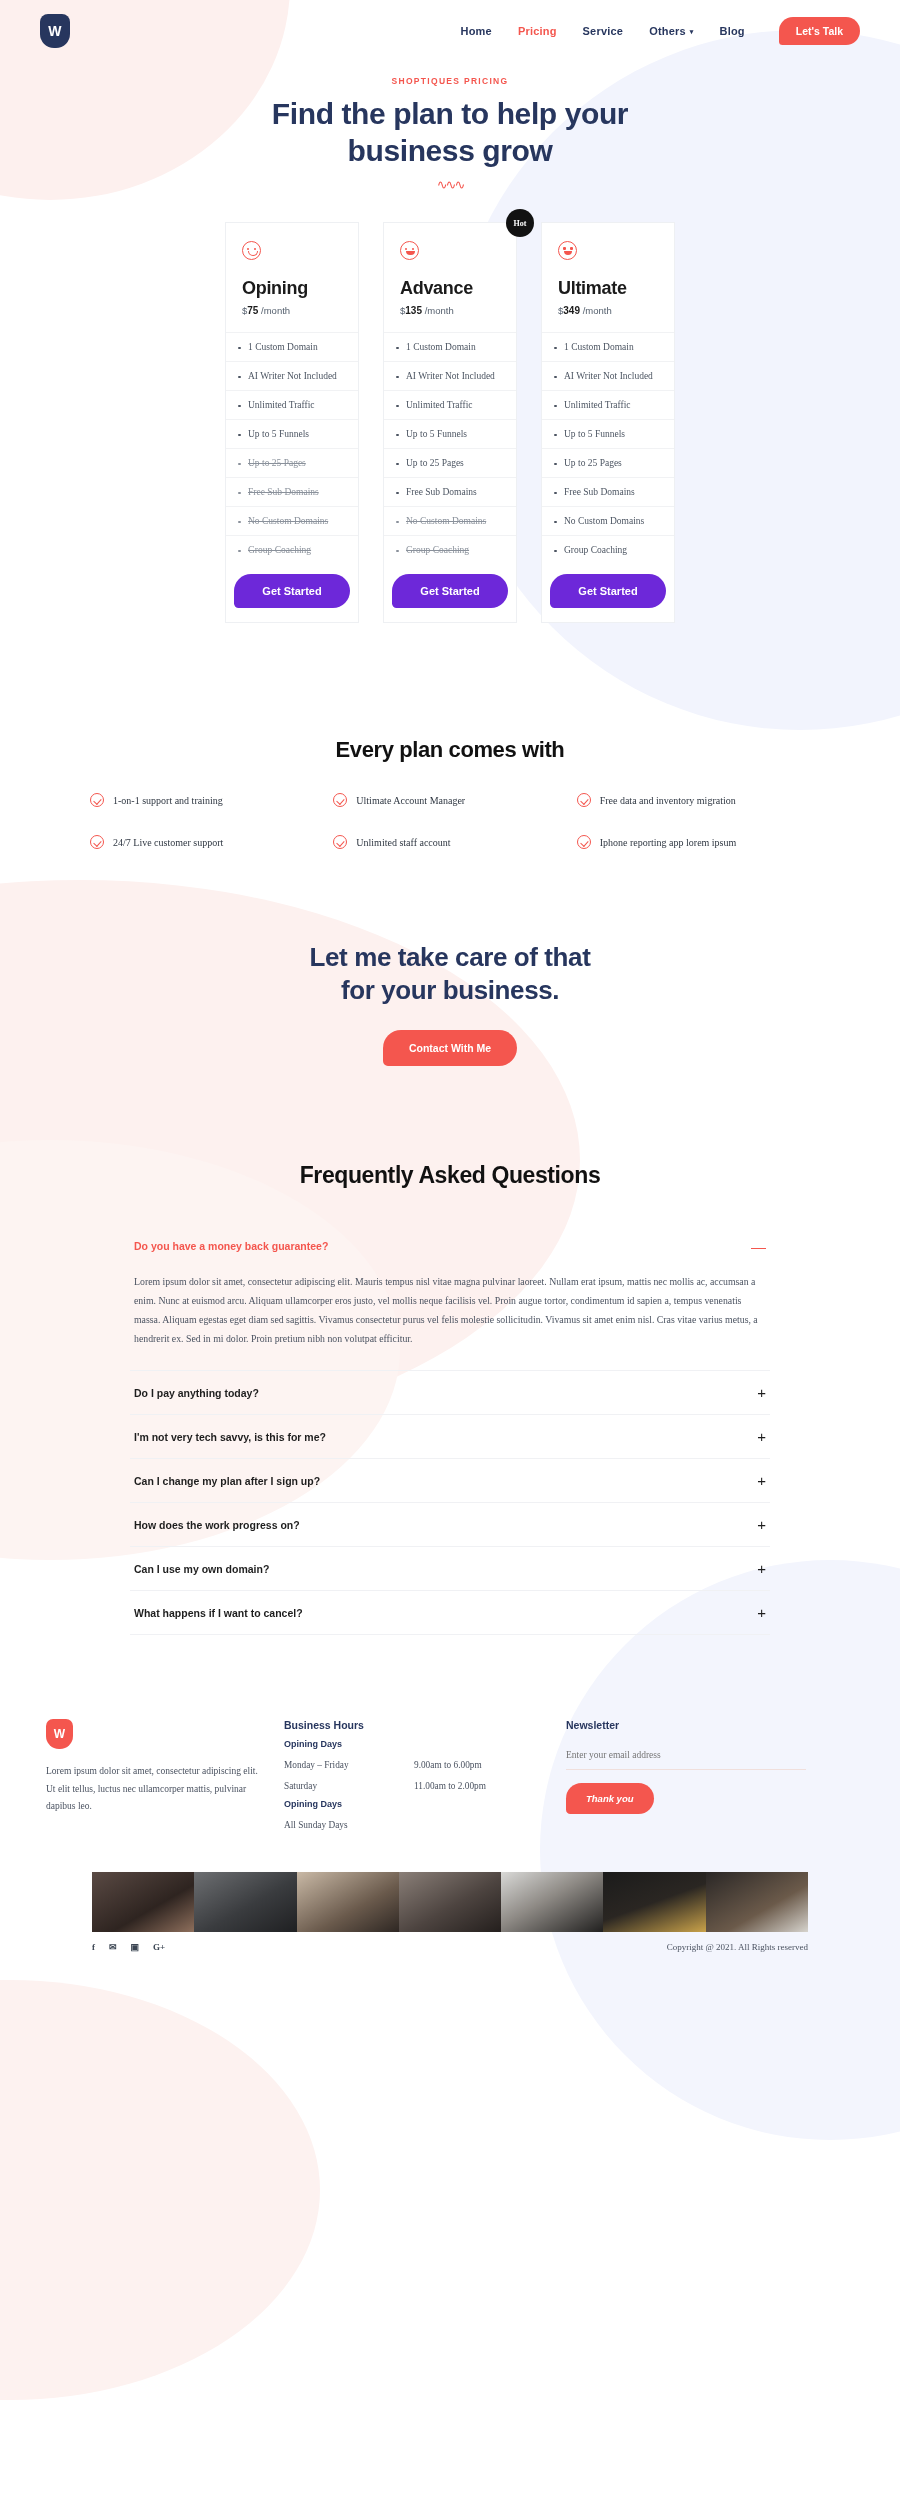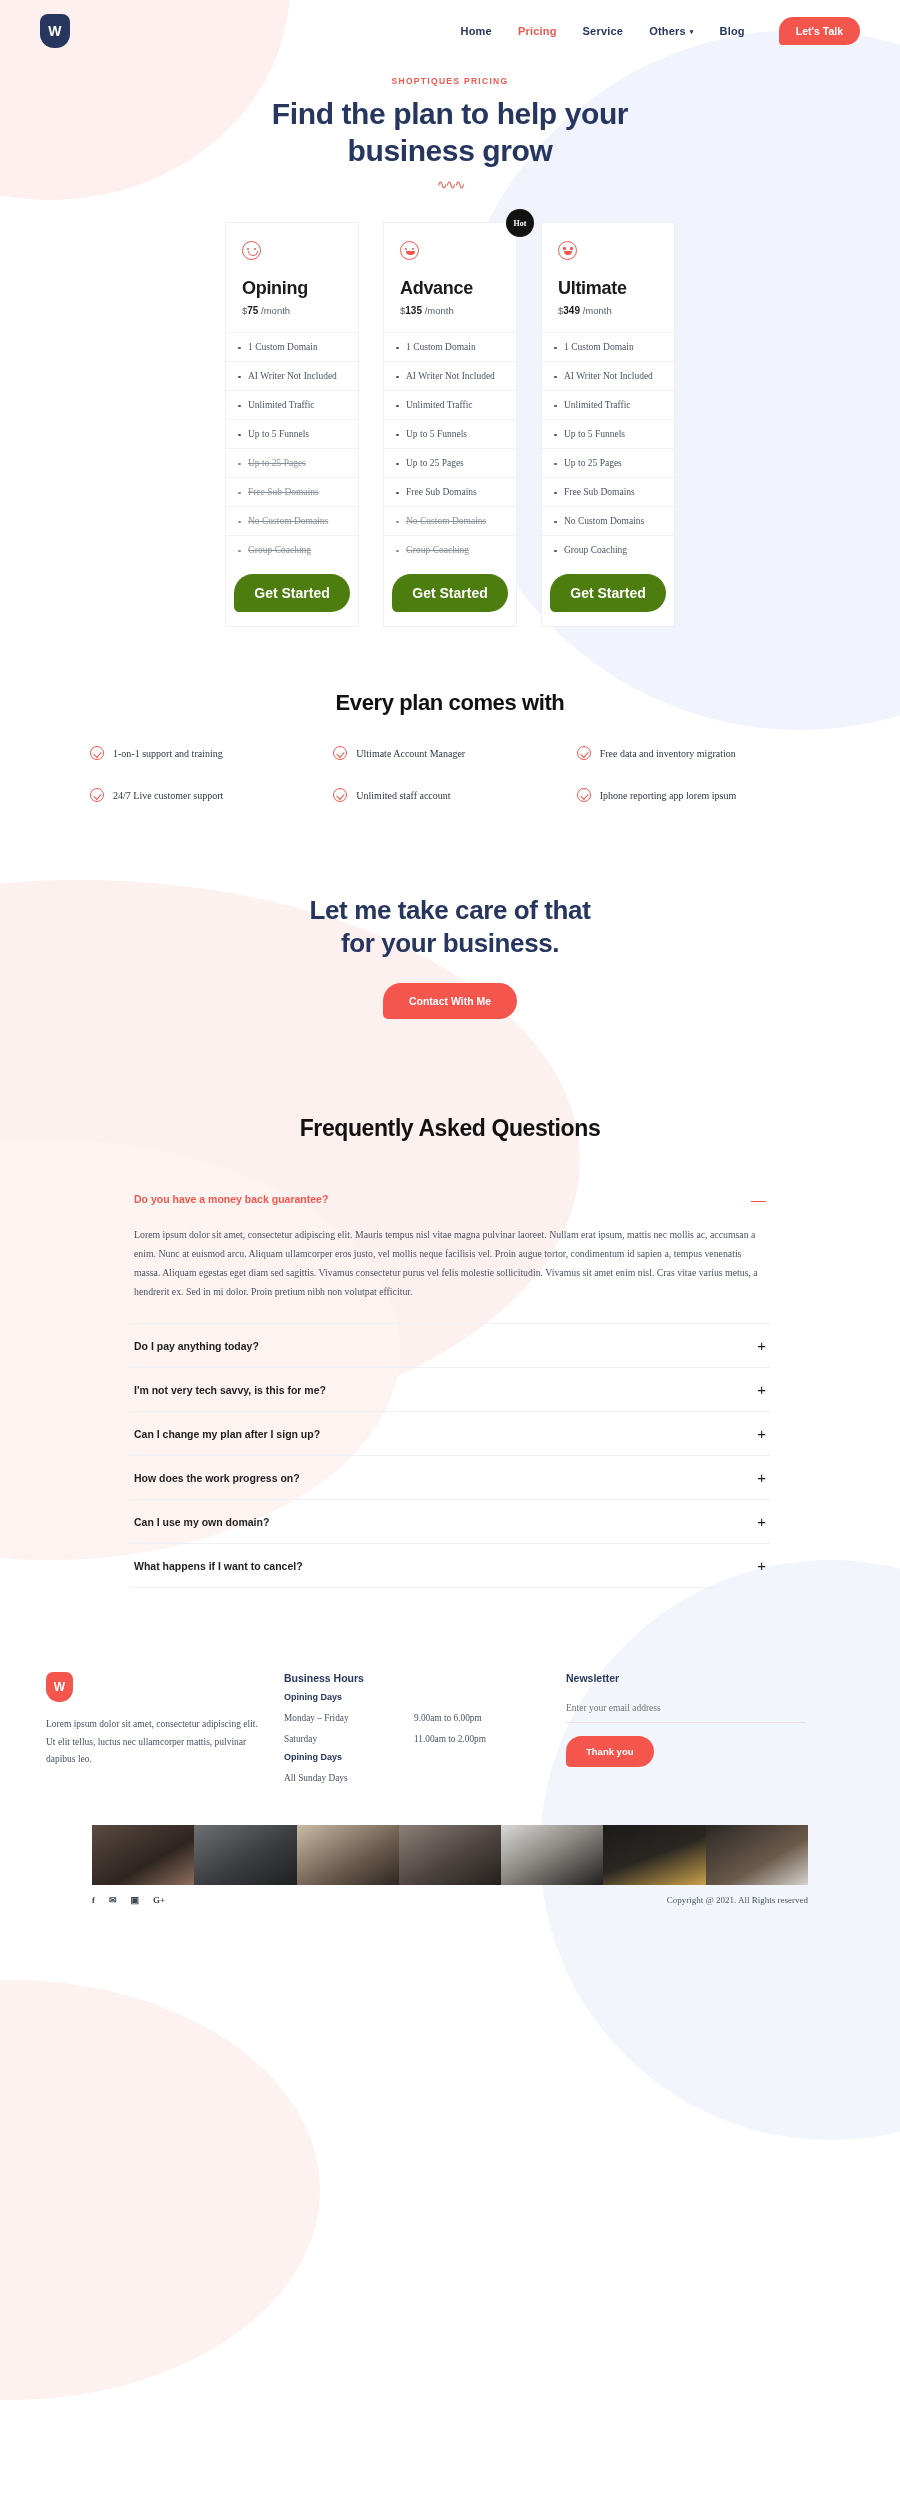--- a/index.html
+++ b/index.html
@@ -126,37 +126,37 @@
   }
   .features li::before {
     content: ""; position: absolute; left: 12px; top: 13.5px;
     width: 2.5px; height: 2.5px; border-radius: 50%; background: #4c5562;
   }
   .features li.off { text-decoration: line-through; color: #8a919b; }
   .features li.off::before { background: #8a919b; }
   .card-cta { padding: 10px 8px 14px; }
   .btn-start {
     display: block; width: 100%;
-    background: #4d7c0f; color: #fff; border: none; cursor: pointer;
-    font-size: 14px; font-weight: 700;
+    background: #6d28d9; color: #fff; border: none; cursor: pointer;
+    font-size: 11px; font-weight: 700;
     padding: 11px 0;
     border-radius: 22px 22px 22px 6px;
   }
   .hot-badge {
     position: absolute; top: -14px; right: -18px;
     width: 28px; height: 28px; border-radius: 50%;
     background: #121212; color: #fff;
     font-size: 8px; font-weight: 600;
     display: flex; align-items: center; justify-content: center;
     font-family: "Liberation Serif", serif;
     z-index: 5;
   }
 
   
-  .everyplan { margin-top: 63px; text-align: center; }
+  .everyplan { margin-top: 114px; text-align: center; }
   .everyplan h2 {
     font-size: 22px; font-weight: 800; color: #111; letter-spacing: -0.4px;
   }
   .perks {
     margin: 30px auto 0;
     width: 720px;
     display: grid; grid-template-columns: repeat(3, 1fr);
     row-gap: 28px; column-gap: 10px;
   }
   .perk { display: flex; align-items: center; gap: 9px; text-align: left; }
@@ -243,20 +243,21 @@
     font-family: "Liberation Serif", serif;
     font-size: 9.5px; color: #9aa0a8;
     padding: 0 0 9px 0; outline: none;
   }
   .btn-thank {
     margin-top: 13px;
     background: #f4564e; color: #fff; border: none; cursor: pointer;
     font-size: 9.5px; font-weight: 700;
     padding: 10px 20px;
     border-radius: 18px 18px 18px 5px;
+    font-style: italic;
   }
 
   .gallery {
     margin: 42px 46px 0;
     display: flex; height: 60px; overflow: hidden;
   }
   .gallery div { flex: 1; }
 
   .footbar {
     margin: 10px 46px 0;

